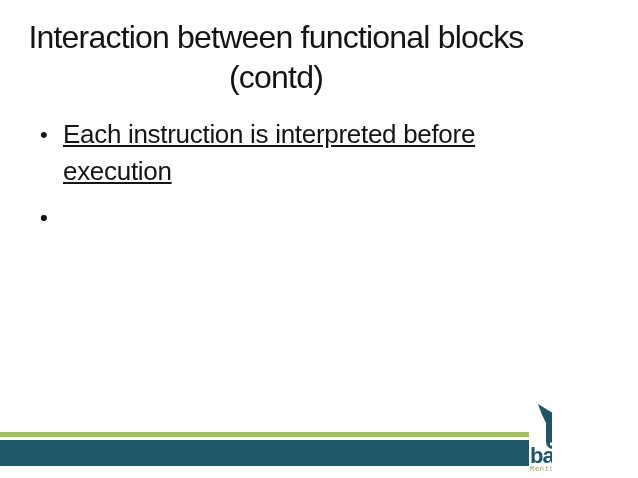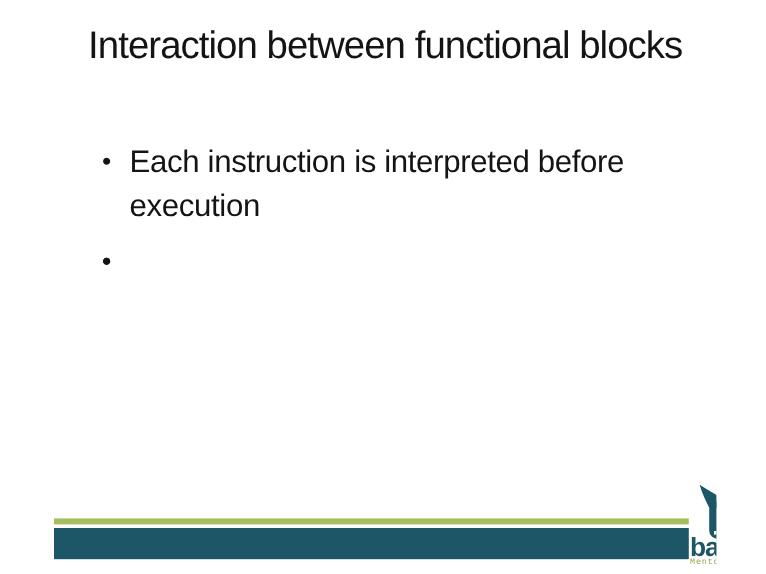--- a/index.html
+++ b/index.html
@@ -4,21 +4,20 @@
 <style>
   html, body { margin: 0; padding: 0; background: #ffffff; }
   .slide {
     position: relative;
     width: 552px;
     height: 478px;
     background: #ffffff;
     overflow: hidden;
     font-family: "Liberation Sans", sans-serif;
     color: #141414;
-    margin-left: 45px;
   }
 
   
   .title {
     position: absolute;
     top: 17px;
     left: 0;
     right: 0;
     text-align: center;
     font-size: 32px;
@@ -47,21 +46,21 @@
     padding-left: 23px;
     margin-bottom: 9px;
   }
   .bullet-marker {
     position: absolute;
     left: 0;
     top: 0;
     font-size: 22px;
     line-height: 37px;
   }
-  .bullet-text { white-space: pre-line; }
+  .bullet-text { white-space: pre-line; text-decoration: underline; }
 
   
   .green-stripe {
     position: absolute;
     left: 0; right: 0;
     top: 432px;
     height: 5px;
   }
   .teal-bar {
     position: absolute;
@@ -127,20 +126,21 @@
     white-space: nowrap;
   }
 </style>
 </head>
 <body>
 
 <div class="slide">
 
   <div class="title">
     <span class="line">Interaction between functional blocks</span>
+    <span class="line">(contd)</span>
   </div>
 
   <ul class="bullets">
     <li>
       <span class="bullet-marker">•</span>
       <span class="bullet-text">Each instruction is interpreted before
 execution</span>
     </li>
     <li>
       <span class="bullet-marker">•</span>

